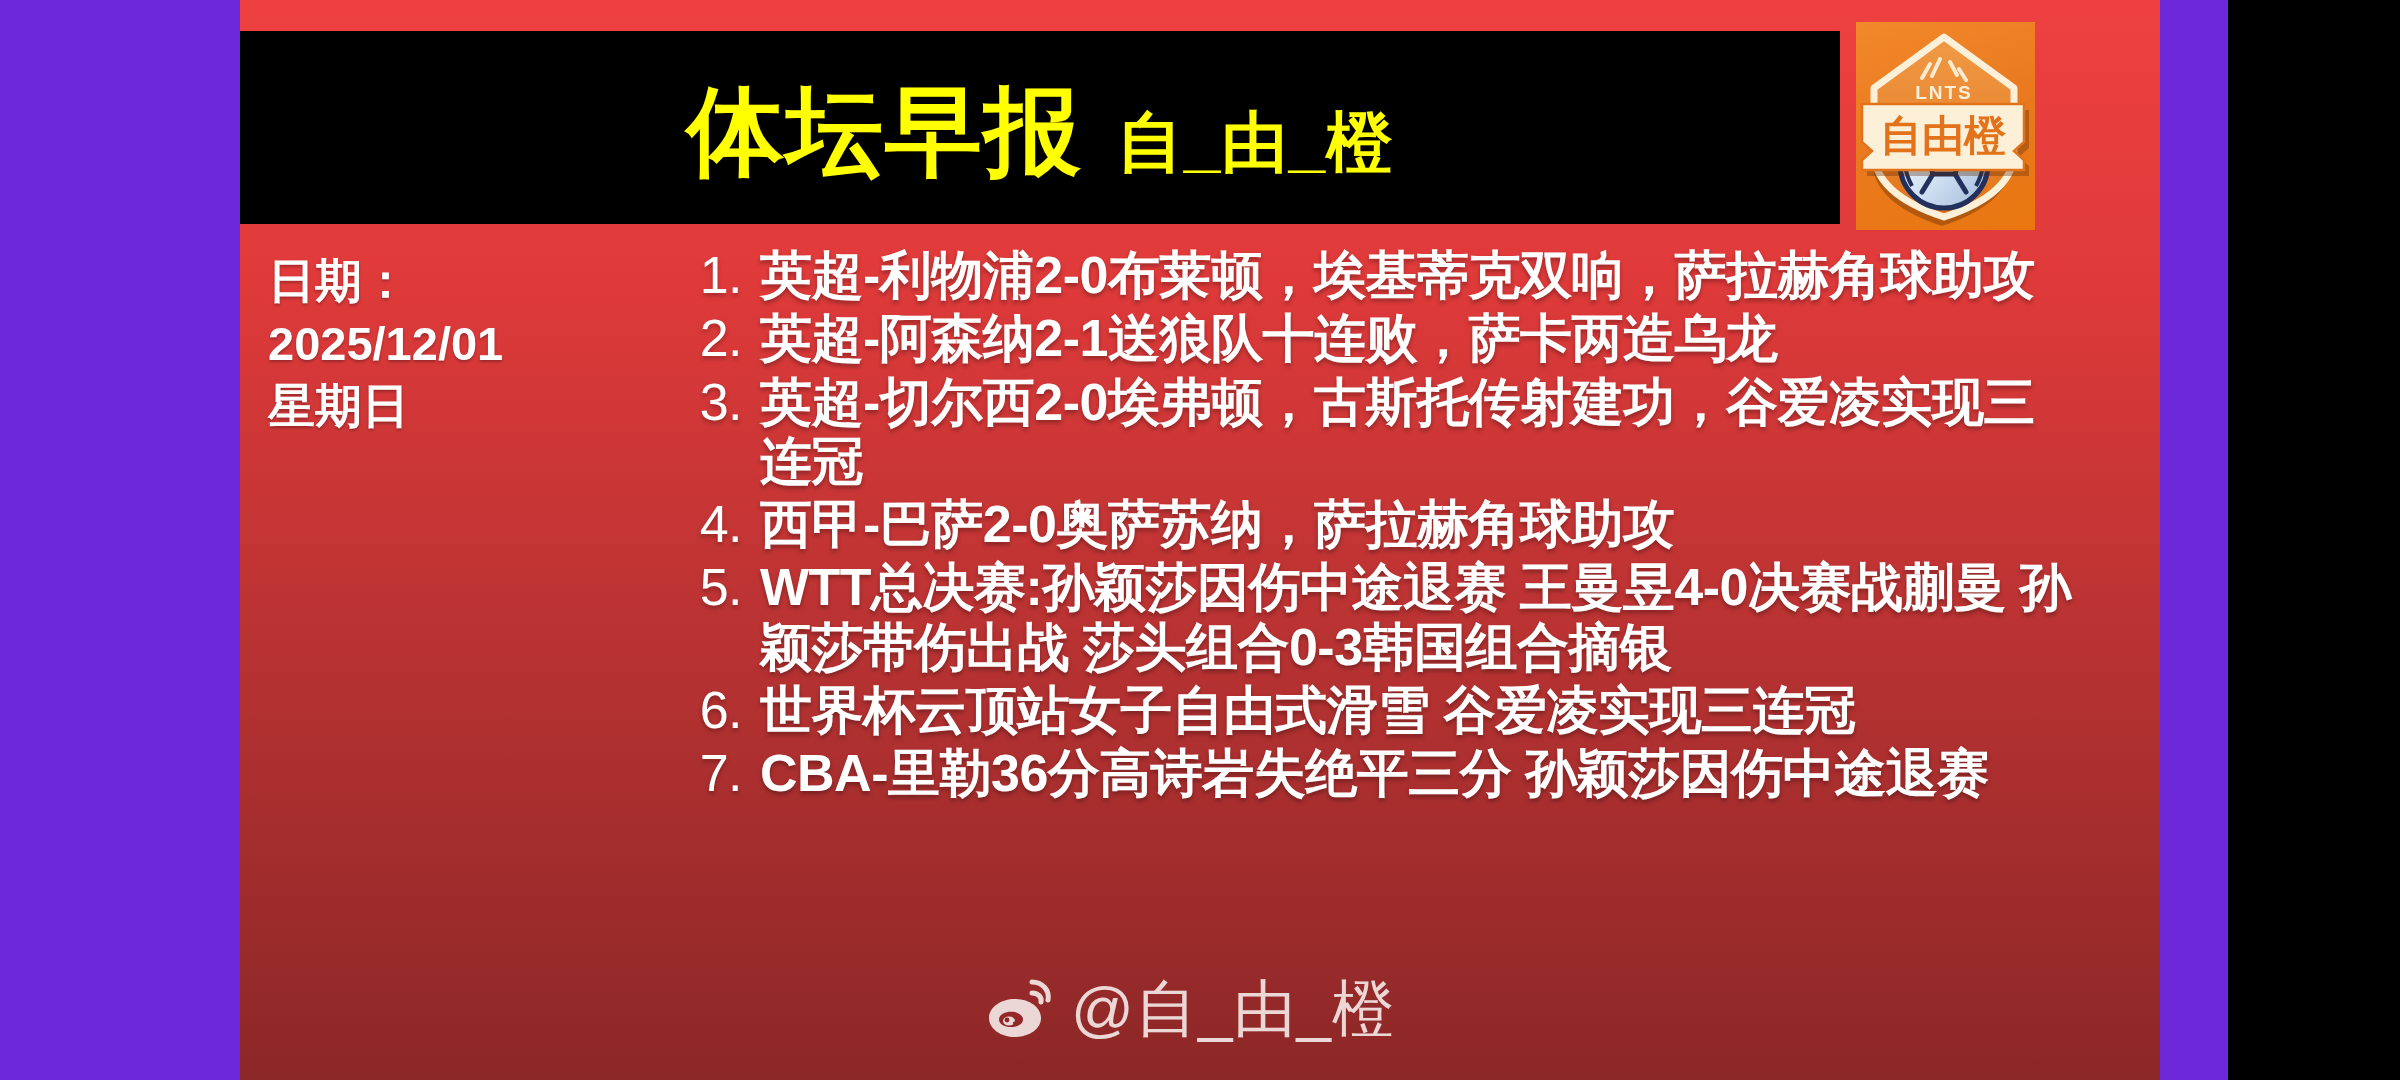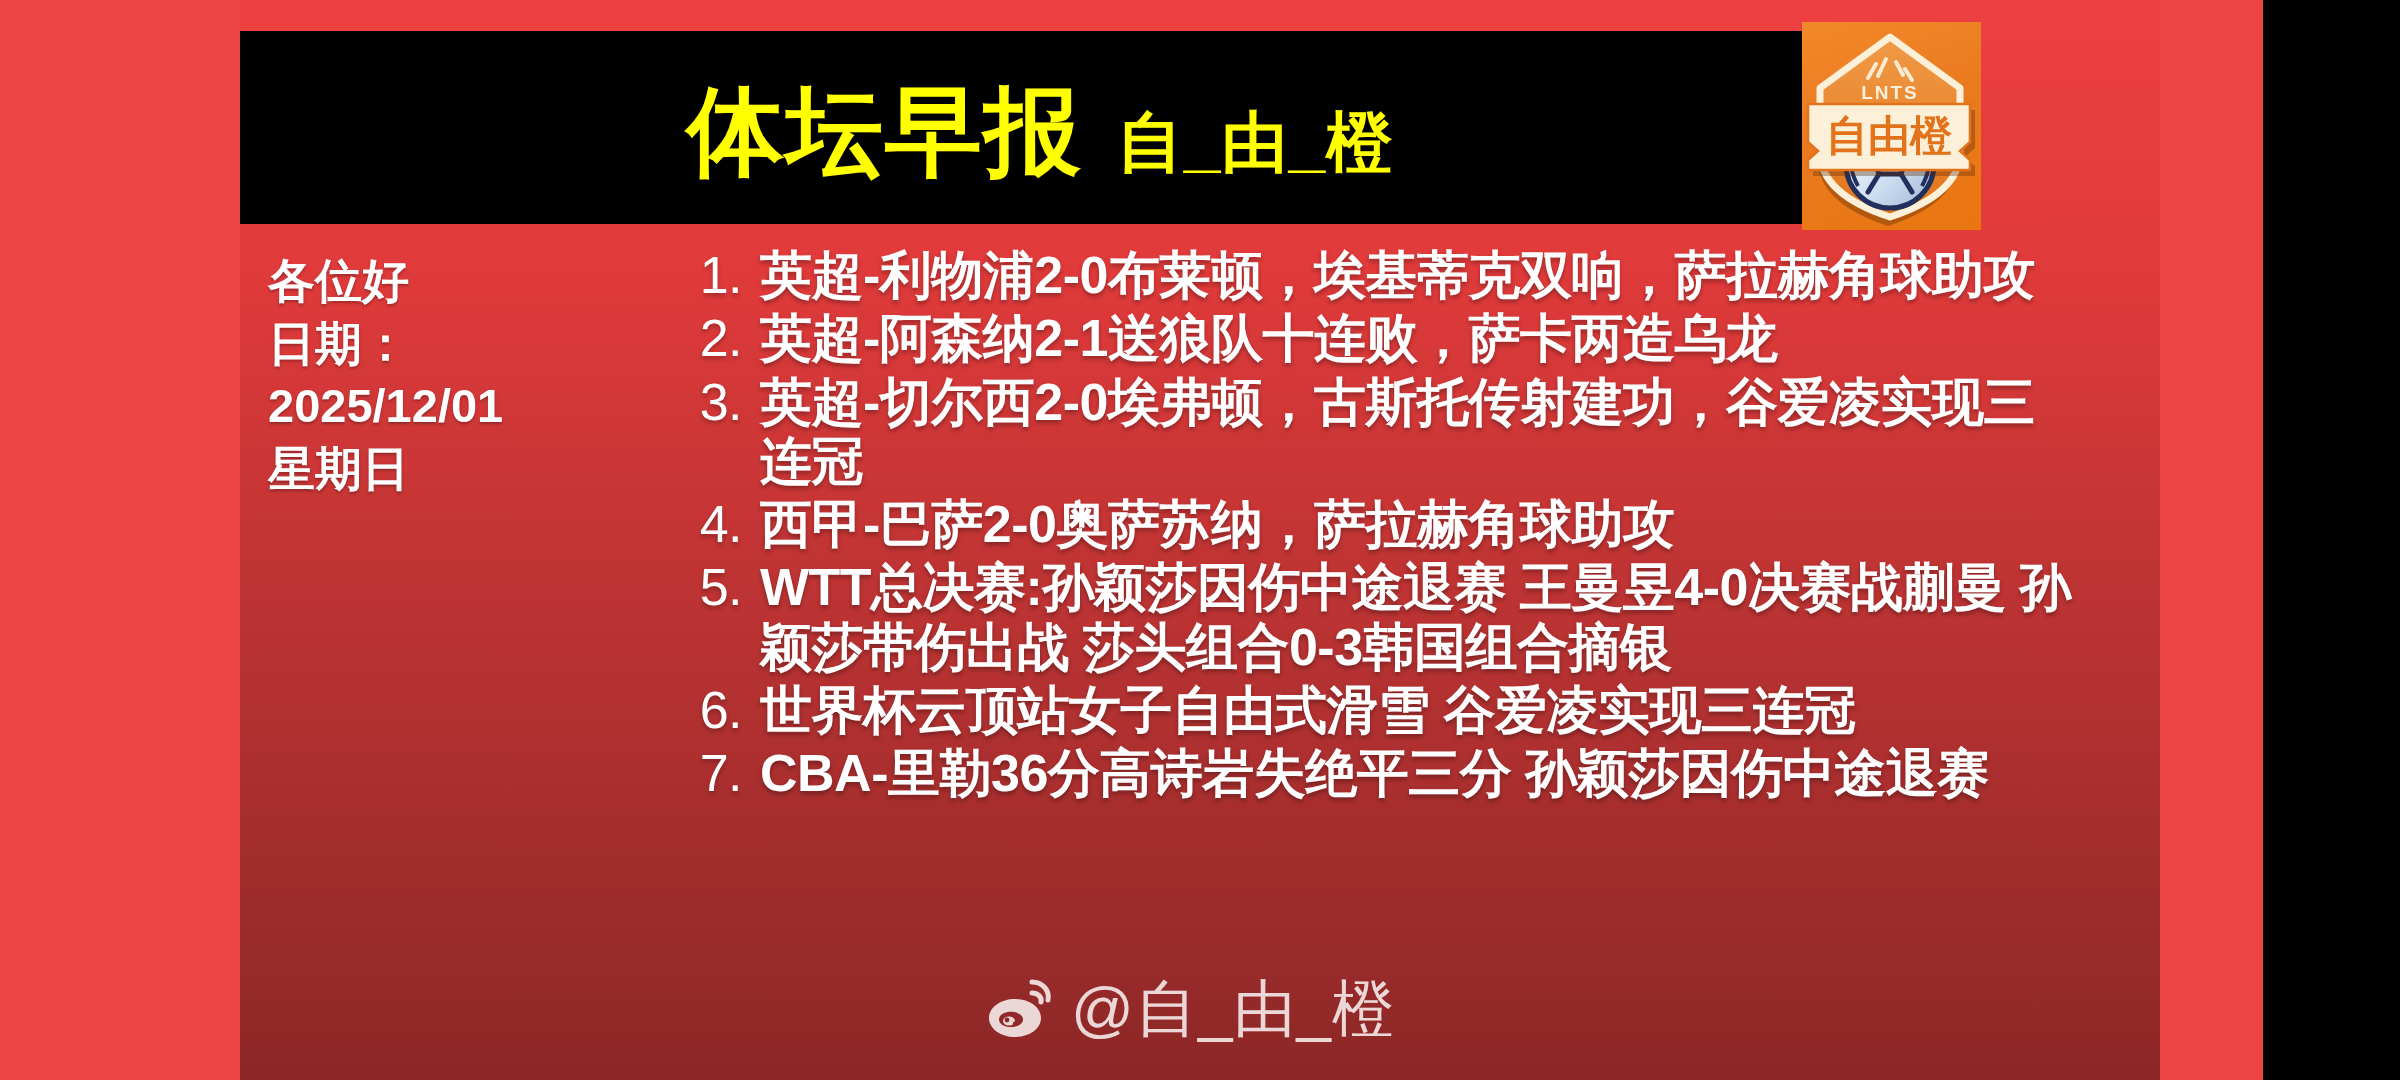--- a/index.html
+++ b/index.html
@@ -12,23 +12,22 @@
     height: 1080px;
     overflow: hidden;
     font-family: "Liberation Sans", "DejaVu Sans", sans-serif;
   }
 
   
   #canvas {
     position: relative;
     width: 2228px;
     height: 1080px;
-    background: #ef4444;
+    background: #6d28d9;
     overflow: hidden;
-    padding-left: 35px;
   }
 
   
   #content-panel {
     position: absolute;
     left: 240px;
     top: 0px;
     width: 1920px;
     height: 1080px;
     background: linear-gradient(to bottom, #ee4040 0%, #e03a3a 25%, #b83232 60%, #8c2727 100%);
@@ -65,21 +64,21 @@
     font-size: 66px;
     font-weight: 700;
     letter-spacing: 1px;
     line-height: 1;
     white-space: nowrap;
   }
 
   
   #logo-badge {
     position: absolute;
-    left: 1802px;
+    left: 1856px;
     top: 22px;
     width: 179px;
     height: 208px;
     background: linear-gradient(160deg, #f2892a 0%, #ea7a20 45%, #e9760f 100%);
     overflow: hidden;
   }
   #logo-badge svg { display: block; }
 
   
   #meta-col {
@@ -201,21 +200,20 @@
       <g>
         <path d="M8 84 L170 84 L170 122 L160 131 L170 140 L170 150 L8 150 L8 140 L18 131 L8 122 Z" fill="rgba(90,40,5,0.35)" transform="translate(3,4)"></path>
         <path d="M6 82 L168 82 L168 120 L158 129 L168 138 L168 148 L6 148 L6 138 L16 129 L6 120 Z" fill="#fdf0d9" stroke="#e2731a" stroke-width="2.5"></path>
       </g>
 
       <text x="87" y="128" text-anchor="middle" font-family="Liberation Sans, sans-serif" font-size="42" font-weight="700" fill="#e2731a" letter-spacing="0">自由橙</text>
     </svg>
   </div>
 
   <div id="meta-col">
-    <div class="meta-line">各位好</div>
     <div class="meta-line">日期：</div>
     <div class="meta-line">2025/12/01</div>
     <div class="meta-line">星期日</div>
   </div>
 
   <ol id="news-list">
     <li class="news-item">
       <span class="news-num">1.</span>
       <span class="news-text">英超-利物浦2-0布莱顿，埃基蒂克双响，萨拉赫角球助攻</span>
     </li>

